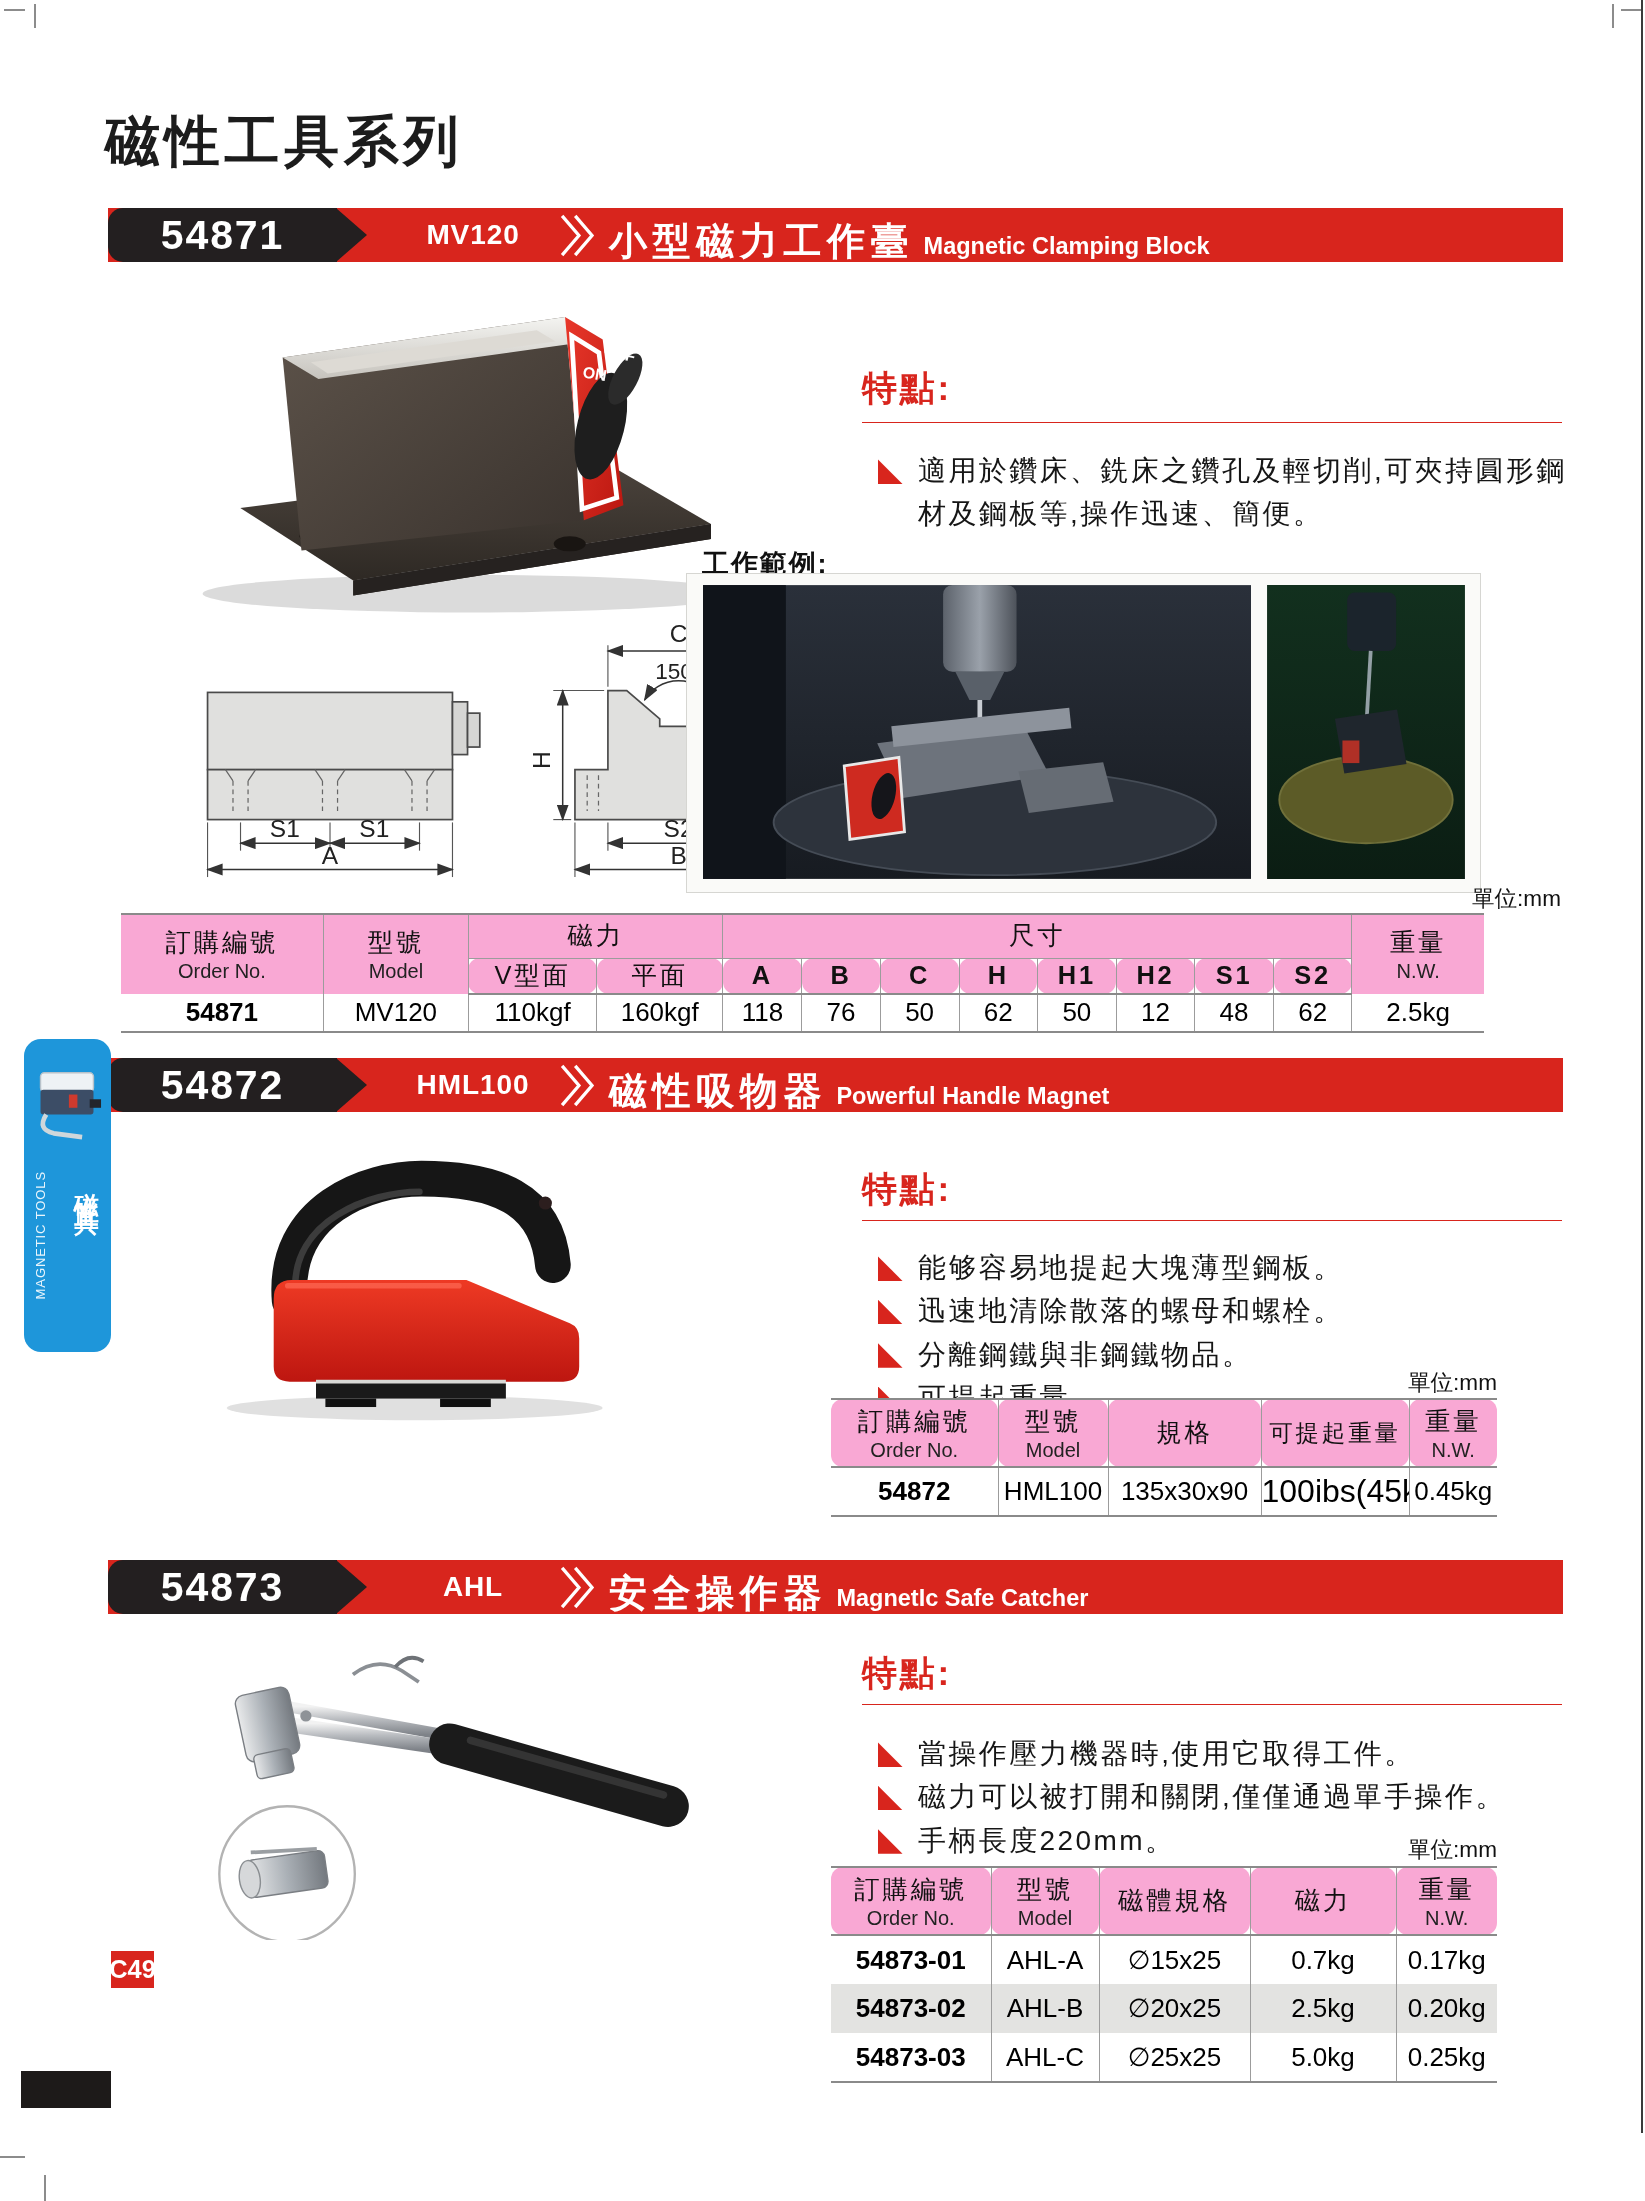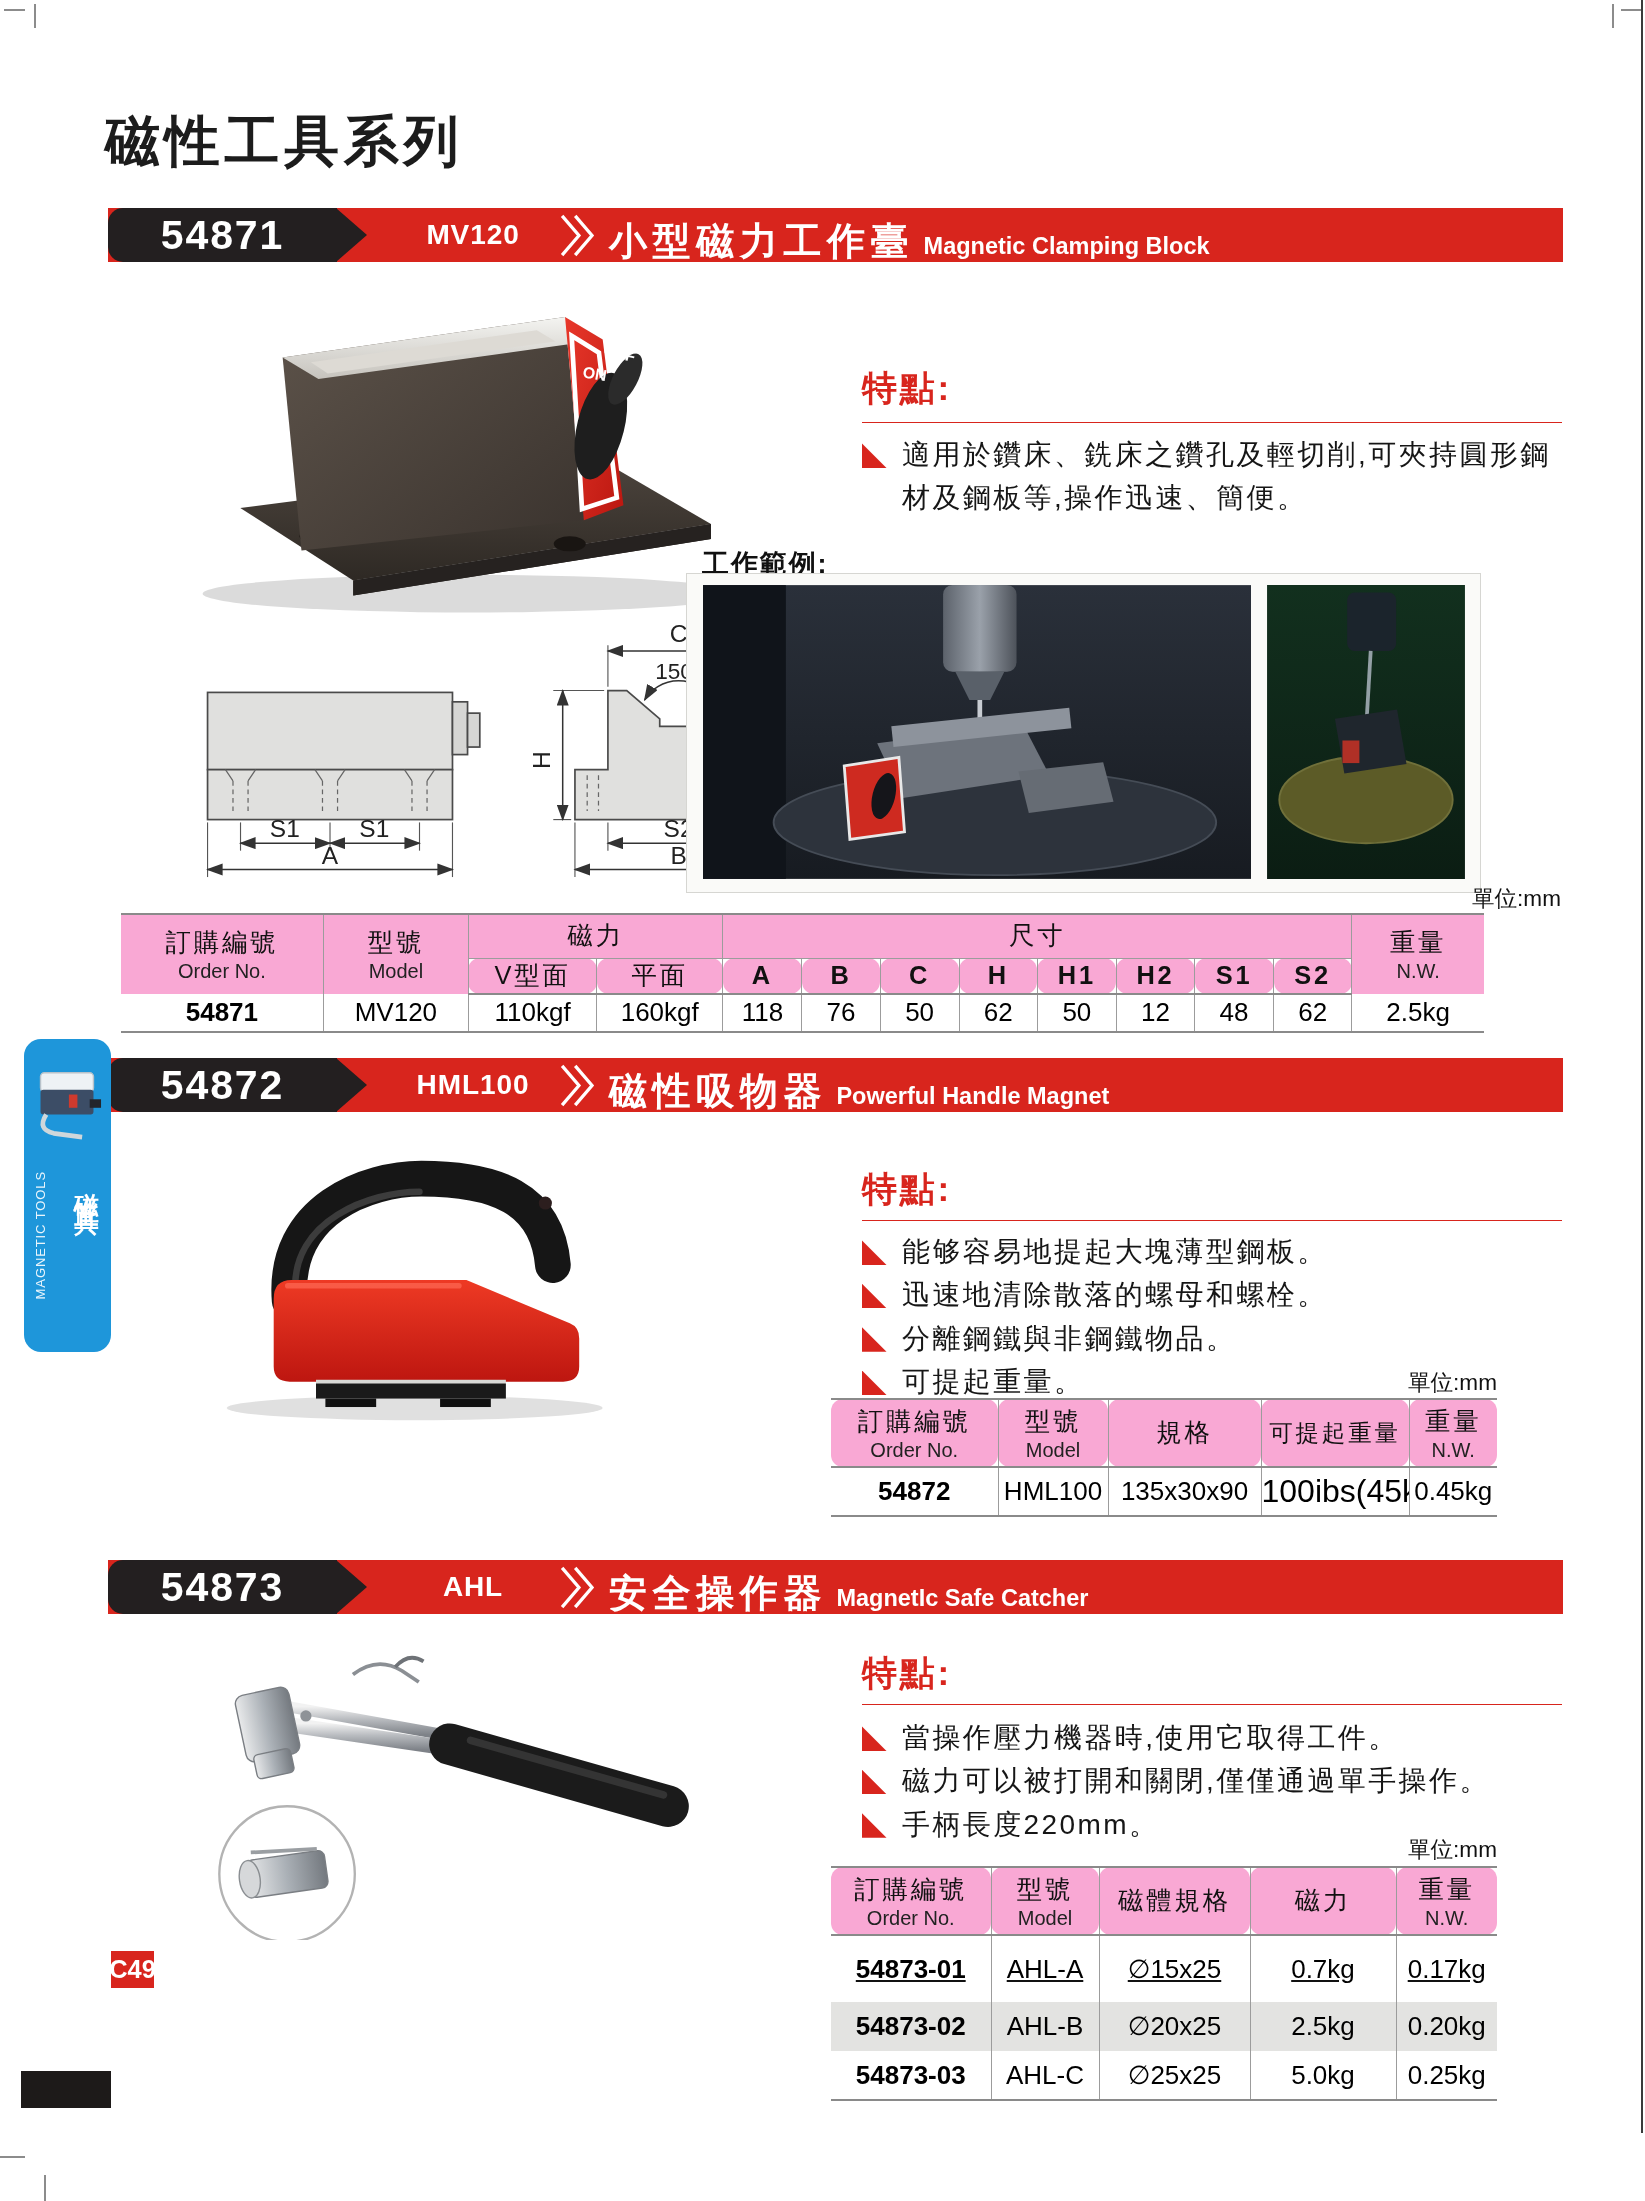--- a/index.html
+++ b/index.html
@@ -22,21 +22,21 @@
   .band-num{color:#fff;font-size:41px;font-weight:800;letter-spacing:1.9px;}
   .band-model{position:absolute;left:278px;width:174px;top:0;height:54px;display:flex;
               align-items:center;justify-content:center;color:#fff;font-size:28px;font-weight:700;letter-spacing:0.9px;}
   .band-sep{position:absolute;left:450px;top:5.6px;}
   .band-title{position:absolute;left:501px;top:7.5px;display:flex;align-items:baseline;color:#fff;white-space:nowrap;}
   .band-title-zh{font-size:38px;font-weight:700;letter-spacing:5.6px;}
   .band-title-en{font-size:23.5px;font-weight:700;margin-left:9.4px;}
   
   .feat-head{position:absolute;color:#d8251d;font-size:35px;font-weight:800;letter-spacing:2.8px;}
   .feat-rule{position:absolute;border-top:1.9px solid #d8251d;height:0;}
-  .feat-list{position:absolute;list-style:none;margin:0;padding:0;}
+  .feat-list{position:absolute;list-style:none;margin:16px;padding:0;}
   .feat-item{position:relative;padding-left:40px;font-size:28px;color:#161616;
              letter-spacing:2.4px;line-height:1.55;}
   .tri{position:absolute;left:0;top:10.4px;width:24.5px;height:24.5px;background:#d8251d;
        clip-path:polygon(0 0,0 100%,100% 100%);}
   .work-label{position:absolute;font-size:27px;font-weight:700;color:#111;letter-spacing:1.9px;}
   .unit{position:absolute;font-size:22.6px;color:#111;text-align:right;}
   
   .photo-frame{position:absolute;background:#fafaf8;border:0.9px solid #d6d6d2;}
   .photo{position:absolute;overflow:hidden;}
   
@@ -481,21 +481,21 @@
         </th>
         <th class="hdr-top th-zh">磁體規格</th>
         <th class="hdr-top th-zh">磁力</th>
         <th class="hdr-top">
           <div class="th-zh">重量</div>
           <div class="th-en">N.W.</div>
         </th>
       </tr>
     </thead>
     <tbody>
-      <tr style="height:67px;text-decoration:underline;">
+      <tr style="height:49px;">
         <td class="td-data td-order">54873-01</td>
         <td class="td-data">AHL-A</td>
         <td class="td-data">∅15x25</td>
         <td class="td-data">0.7kg</td>
         <td class="td-data">0.17kg</td>
       </tr>
       <tr style="height:49px;" class="row-alt">
         <td class="td-data td-order">54873-02</td>
         <td class="td-data">AHL-B</td>
         <td class="td-data">∅20x25</td>

